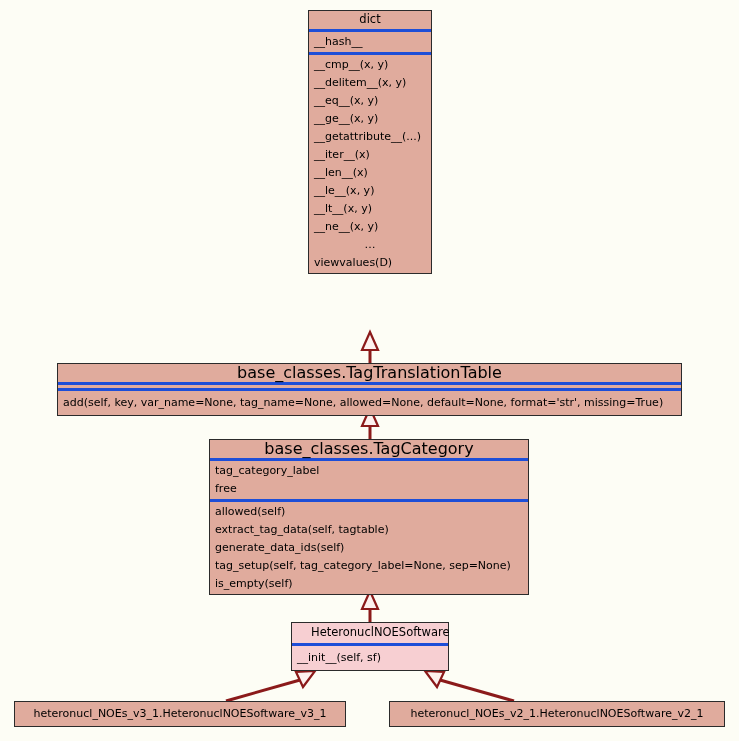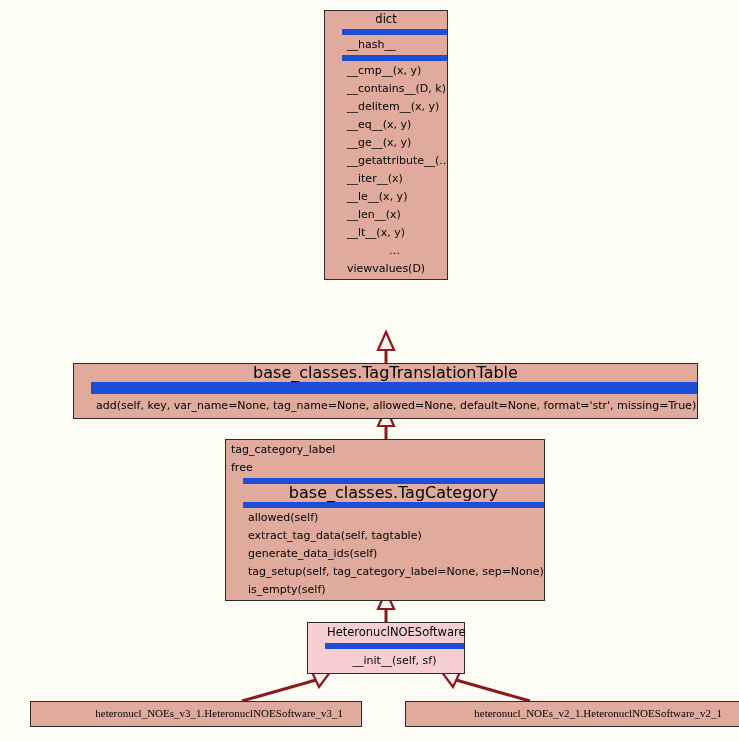--- a/index.html
+++ b/index.html
@@ -9,21 +9,21 @@
   body {
     width: 739px;
     height: 741px;
     background: #fdfdf5;
     font-family: "DejaVu Sans", sans-serif;
     overflow: hidden;
     position: relative;
   }
   #canvas {
     position: absolute;
-    left: 16px; top: 0;
+    left: 0; top: 0;
     width: 639px;
     height: 741px;
   }
   svg.edges {
     position: absolute;
     left: 0; top: 0;
     width: 739px;
     height: 741px;
     pointer-events: none;
   }
@@ -36,22 +36,21 @@
     color: #000000;
     z-index: 2;
   }
   .uml-box.highlight {
     background: #f7cfd2;
   }
   .compartment {
     box-sizing: border-box;
   }
   .compartment + .compartment {
-    border-top: 6px solid #1d4ed8;
-    margin-left: 17px;
+    border-top: 3px solid #1d4ed8;
   }
   .cls-title {
     text-align: center;
     padding: 2px 4px 3px 4px;
     line-height: 13px;
     font-size: 11.5px;
     white-space: nowrap;
   }
   .row {
     padding: 1px 5px 2px 5px;
@@ -73,23 +72,23 @@
   
   #box-dict      { left: 308px; top: 10px;  width: 124px; }
   #box-ttt       { left: 57px;  top: 363px; width: 625px; }
   #box-tagcat    { left: 209px; top: 439px; width: 320px; }
   #box-hnsw      { left: 291px; top: 622px; width: 158px; }
   #box-v3        { left: 14px;  top: 701px; width: 332px; }
   #box-v2        { left: 389px; top: 701px; width: 336px; }
 
   #box-dict .cls-title { font-size: 11.5px; }
   #box-ttt .cls-title, #box-tagcat .cls-title { font-size: 16px; }
-  #box-v3 .row, #box-v2 .row { text-align: right; padding: 4px 18px 5px 5px; font-family: Liberation Serif, serif; }
+  #box-v3 .row, #box-v2 .row { text-align: center; padding: 4px 5px 5px 5px; }
   #box-hnsw .cls-title { padding: 3px 4px 4px 19px; }
-  #box-hnsw .row { padding: 3px 5px 4px 5px; text-align: center; }
+  #box-hnsw .row { padding: 3px 5px 4px 5px; }
   #box-ttt .row { padding: 3px 5px 4px 5px; border-radius: 8px; }
 </style>
 </head>
 <body>
 
 <div id="canvas">
 
   <svg class="edges" viewBox="0 0 739 741" width="739" height="741" xmlns="http://www.w3.org/2000/svg">
 
     <line x1="370" y1="363" x2="370" y2="348" stroke="#8b1a1a" stroke-width="3"></line>
@@ -108,48 +107,48 @@
     <polygon points="425,671 444,672 437,687" fill="#fdf1ee" stroke="#8b1a1a" stroke-width="2.2"></polygon>
   </svg>
 
   <div class="uml-box" id="box-dict">
     <div class="compartment cls-title">dict</div>
     <div class="compartment attrs">
       <div class="row">__hash__</div>
     </div>
     <div class="compartment ops">
       <div class="row">__cmp__(x, y)</div>
-      <div class="row">__contains__(D, k)</div>
       <div class="row">__delitem__(x, y)</div>
       <div class="row">__eq__(x, y)</div>
       <div class="row">__ge__(x, y)</div>
       <div class="row">__getattribute__(...)</div>
       <div class="row">__iter__(x)</div>
+      <div class="row">__len__(x)</div>
       <div class="row">__le__(x, y)</div>
-      <div class="row">__len__(x)</div>
       <div class="row">__lt__(x, y)</div>
+      <div class="row">__ne__(x, y)</div>
       <div class="row center">…</div>
       <div class="row">viewvalues(D)</div>
     </div>
   </div>
 
   <div class="uml-box" id="box-ttt">
     <div class="compartment cls-title">base_classes.TagTranslationTable</div>
     <div class="compartment empty-compartment"></div>
     <div class="compartment ops">
       <div class="row">add(self, key, var_name=None, tag_name=None, allowed=None, default=None, format='str', missing=True)</div>
     </div>
   </div>
 
   <div class="uml-box" id="box-tagcat">
+    <div class="compartment cls-title">base_classes.TagCategory</div>
     <div class="compartment attrs">
       <div class="row">tag_category_label</div>
       <div class="row">free</div>
     </div>
-    <div class="compartment cls-title">base_classes.TagCategory</div>
     <div class="compartment ops">
       <div class="row">allowed(self)</div>
       <div class="row">extract_tag_data(self, tagtable)</div>
       <div class="row">generate_data_ids(self)</div>
       <div class="row">tag_setup(self, tag_category_label=None, sep=None)</div>
       <div class="row">is_empty(self)</div>
     </div>
   </div>
 
   <div class="uml-box highlight" id="box-hnsw">

